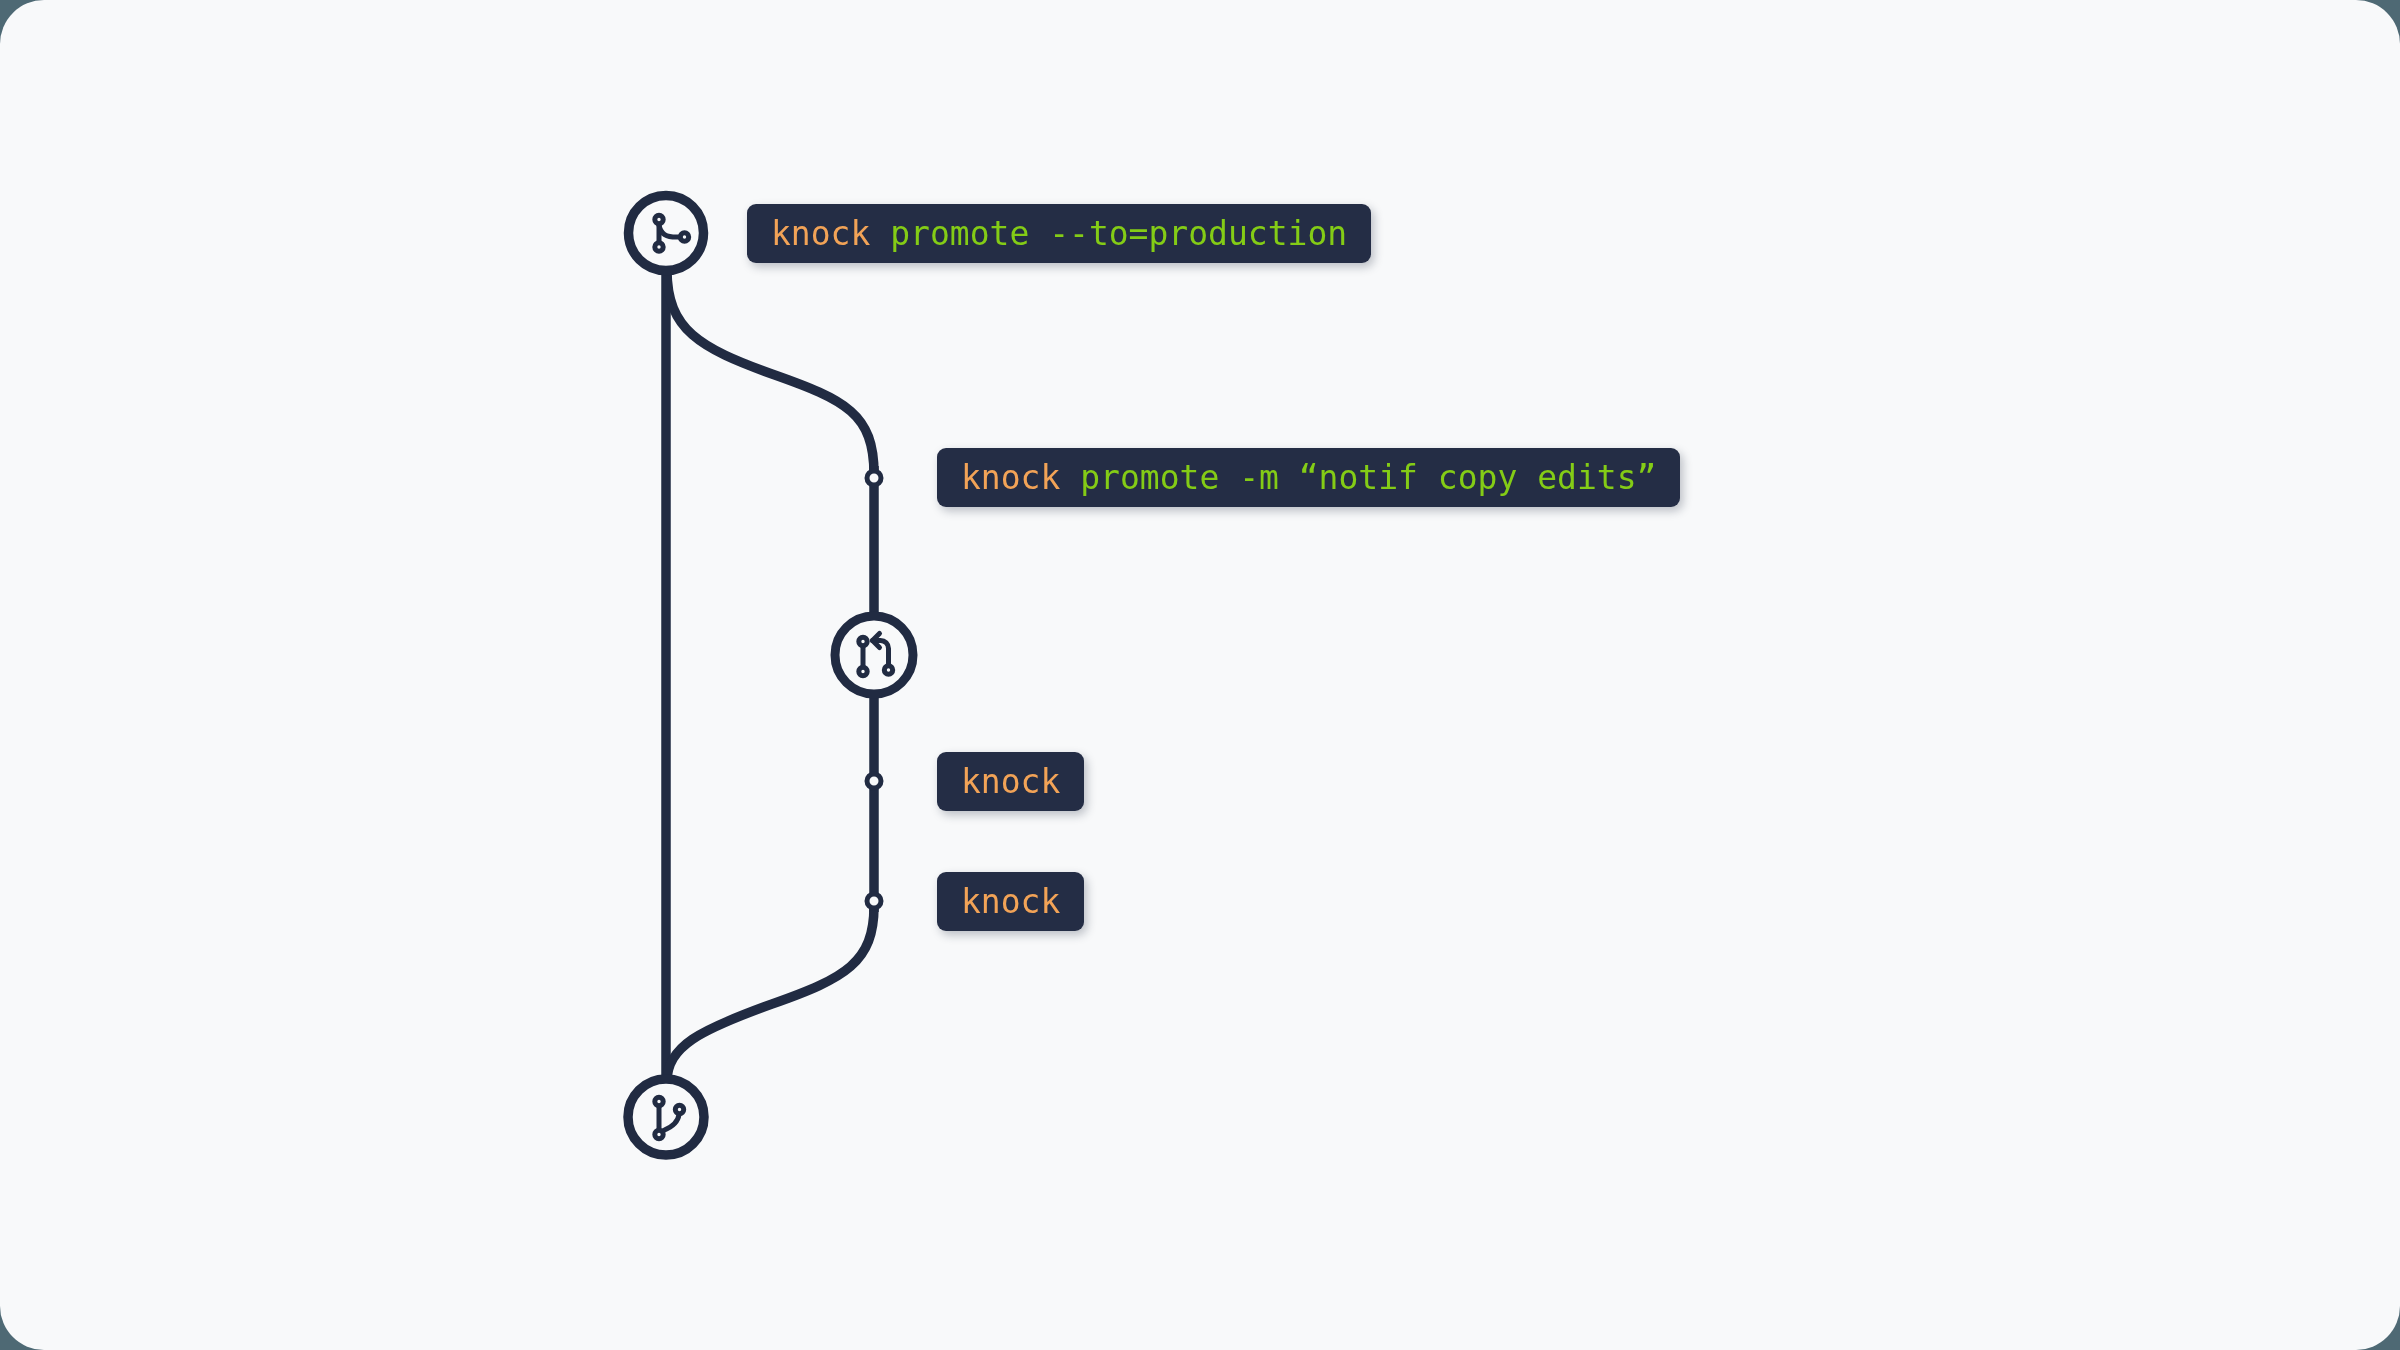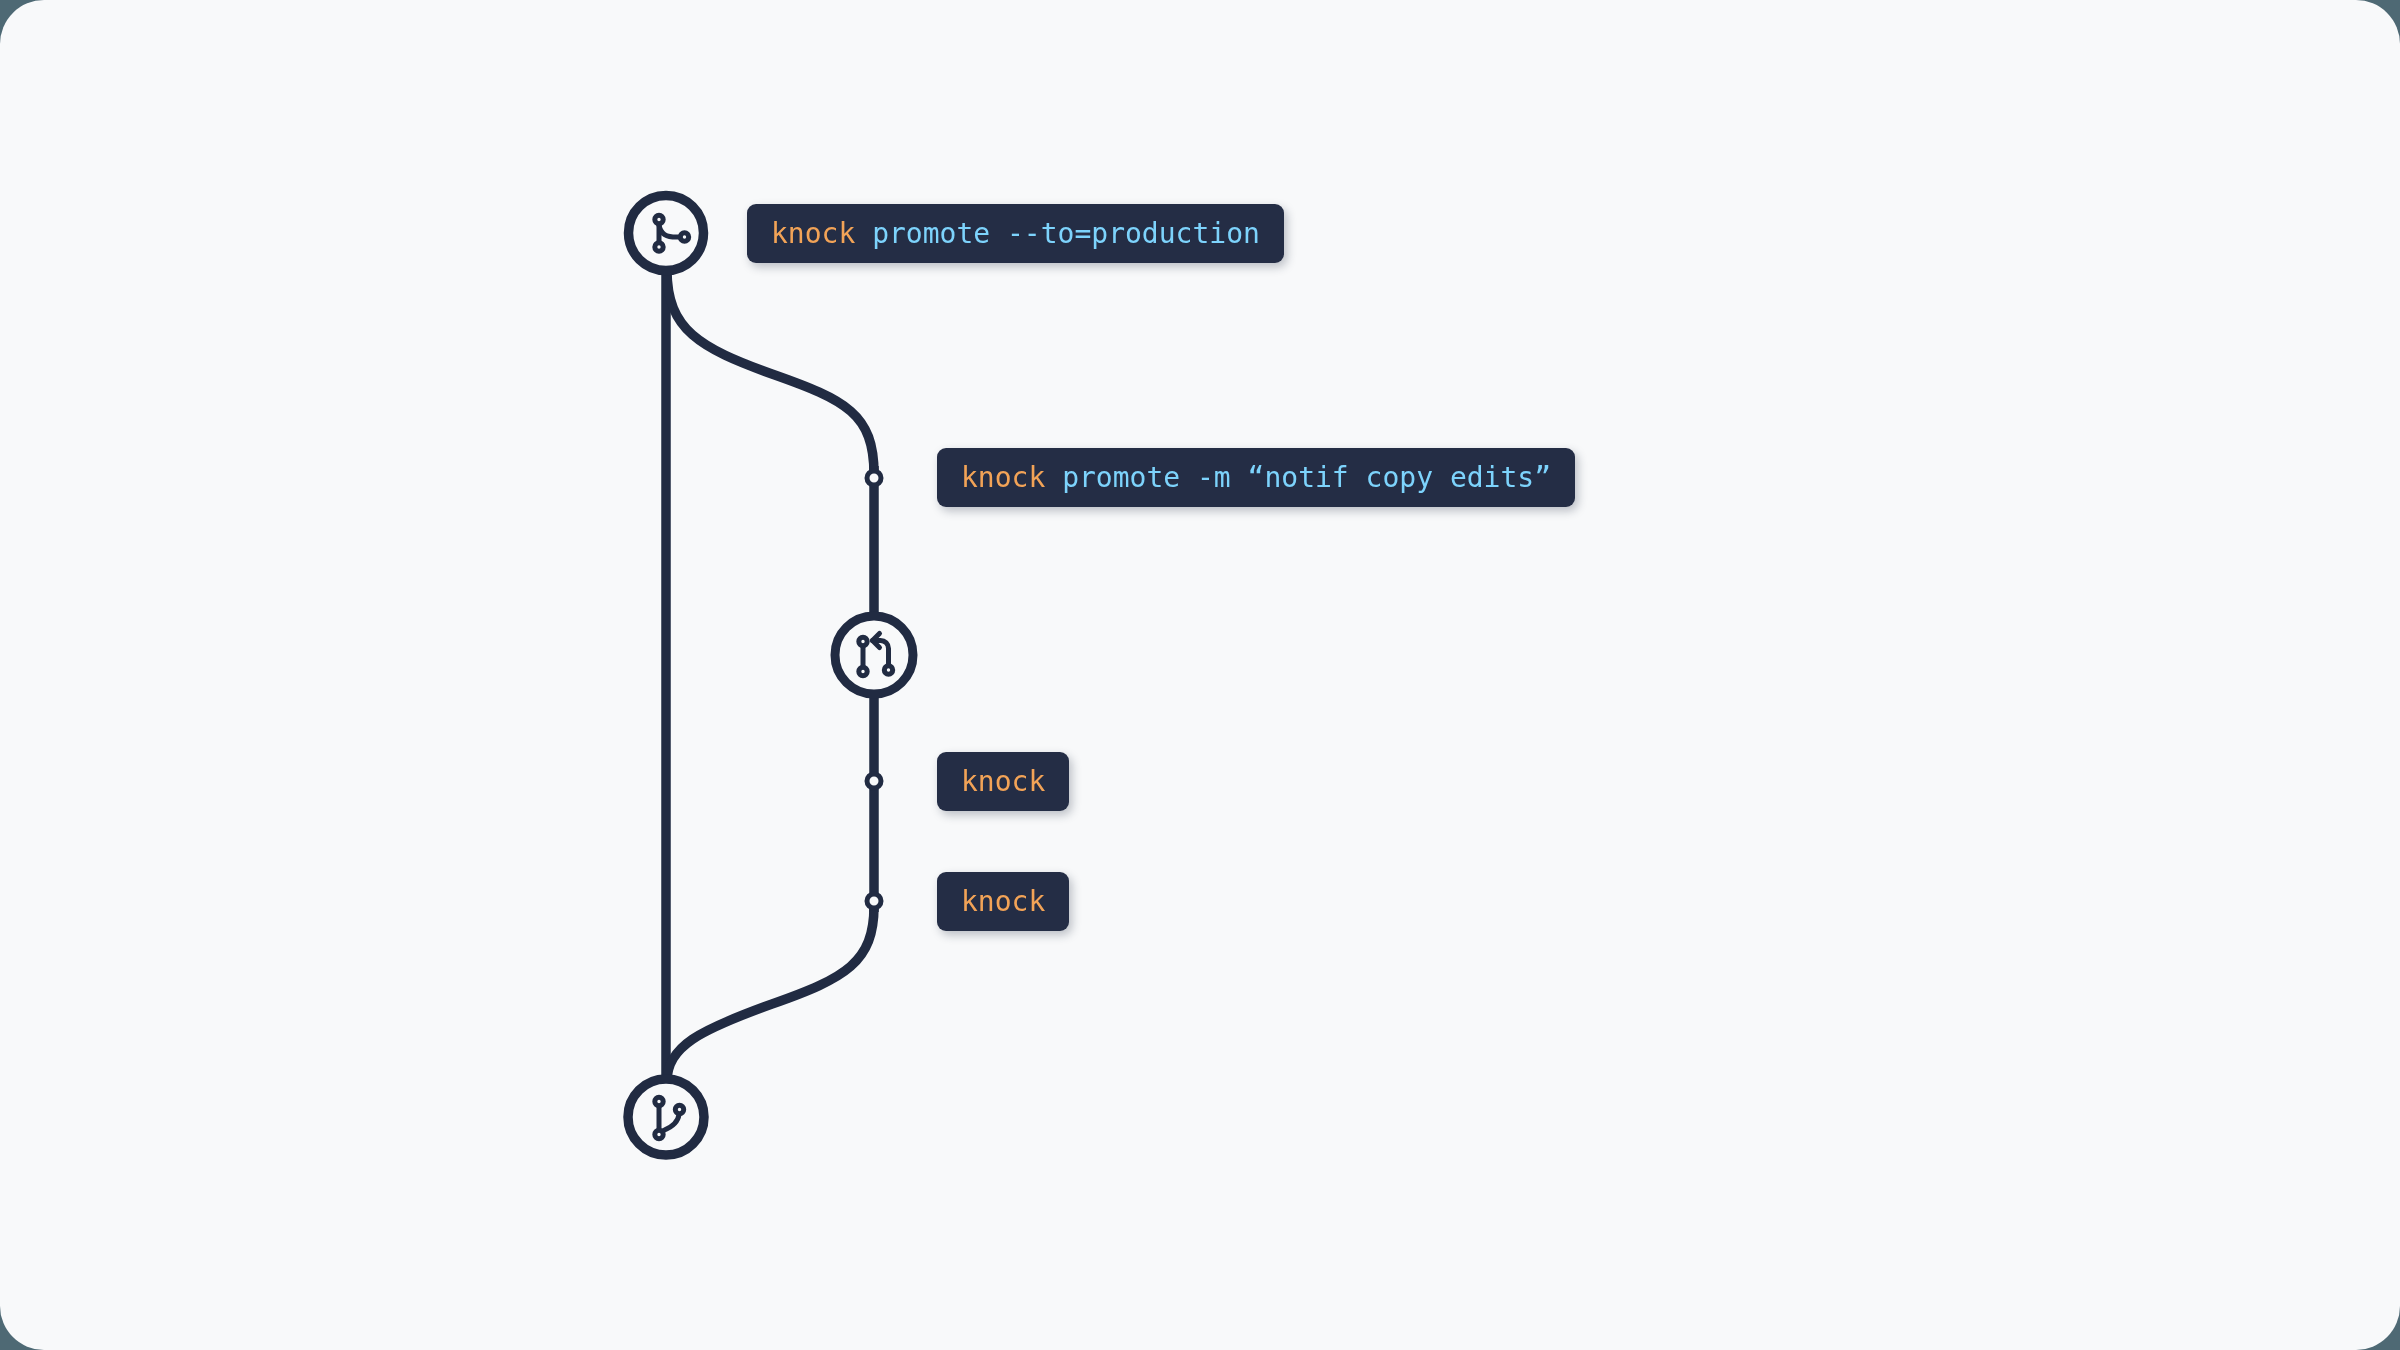--- a/index.html
+++ b/index.html
@@ -28,27 +28,27 @@
   }
   .cmd-label {
     position: absolute;
     height: 59px;
     display: flex;
     align-items: center;
     padding: 0 24px;
     background: #242d45;
     border-radius: 9px;
     box-shadow: 3px 4px 10px rgba(30, 38, 60, 0.28);
-    font-size: 28px;
+    font-size: 33px;
     line-height: 59px;
     white-space: pre;
     color: #f5f6f7;
   }
   .cmd-label .cmd { color: #f2a357; }
-  .cmd-label .args { color: #7dd3fc; }
+  .cmd-label .args { color: #84cc16; }
   .label-promote  { left: 747px; top: 204px; }
   .label-commit-1 { left: 937px; top: 448px; }
   .label-commit-2 { left: 937px; top: 752px; }
   .label-commit-3 { left: 937px; top: 872px; }
 </style>
 </head>
 <body>
 
 <div class="stage">
   <div class="card"></div>

